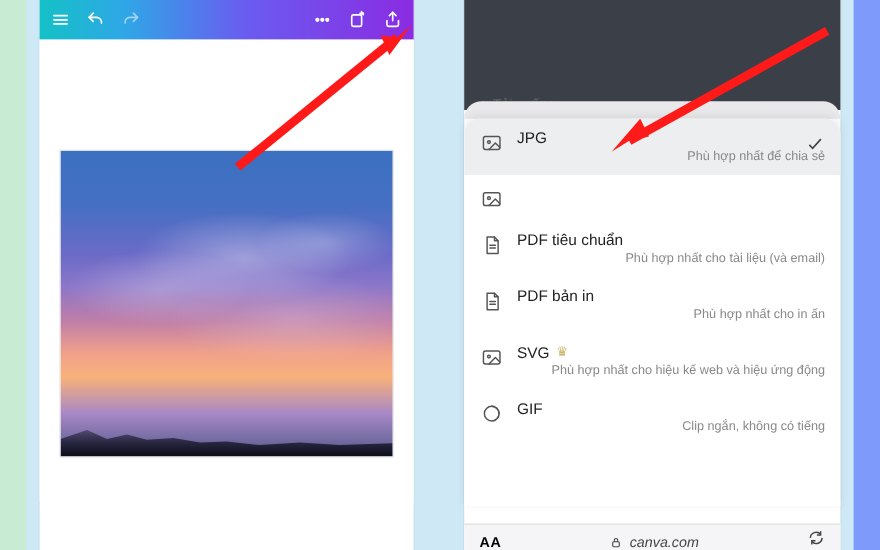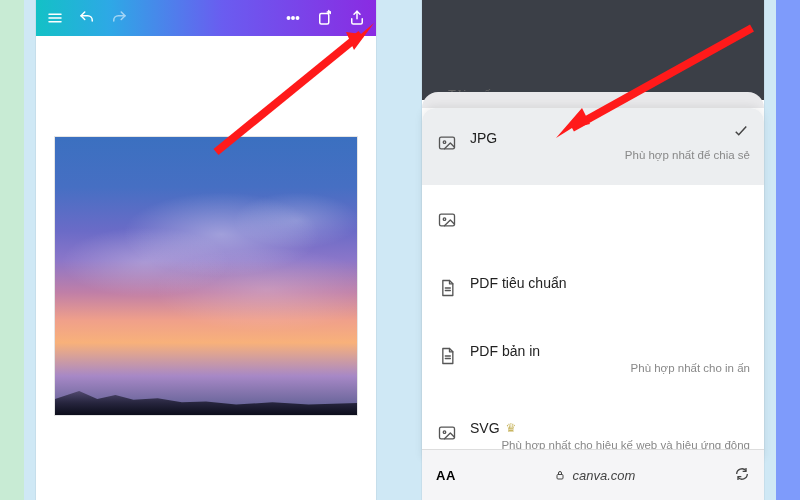--- a/index.html
+++ b/index.html
@@ -97,21 +97,21 @@
   .sheet {
     position:absolute;
     left:0; right:0; top:108px; bottom:40px;
     background:#fff;
     border-radius: 14px 14px 0 0;
     overflow-y:hidden;
     box-shadow: 0 -2px 8px rgba(0,0,0,.08);
   }
   .opt {
     display:flex; align-items:flex-start; gap:12px;
-    padding: 22px 14px;
+    padding: 9px 14px;
     border-bottom: none;
     position:relative;
   }
   .opt.selected { background:#eceef0; }
   .opt .oi { width:22px; min-width:22px; height:22px; margin-top:2px; display:flex; align-items:center; justify-content:center; }
   .opt .oi svg { width:20px; height:20px; stroke:#555; stroke-width:1.6; fill:none; stroke-linecap:round; stroke-linejoin:round; }
   .opt .txt { flex:1; }
   .opt .title { font-size:14px; font-weight:500; color:#222; display:flex; align-items:center; gap:6px;}
   .opt .sub { font-size:11.5px; color:#888; margin-top:2px; line-height:1.3;text-align:right;}
   .check { position:absolute; right:14px; top:14px; }
@@ -122,24 +122,24 @@
     color:#fff;
     font-size:10px;
     font-weight:600;
     padding:1px 8px;
     border-radius:10px;
   }
   .crown { color:#c8b560; font-size:12px; }
 
   
   .safari {
-    position:absolute; left:0; right:0; bottom:0; height:51px;
+    position:absolute; left:0; right:0; bottom:0; height:24px;
     background:#f5f5f7;
     border-top:1px solid #ddd;
-    display:flex; align-items:center; justify-content:space-between;
+    display:flex; align-items:flex-end; justify-content:space-between;
     padding:0 14px;
     font-size:13px;
   }
   .safari .url { display:flex; align-items:center; gap:6px; color:#444;font-style:italic;}
   .aa { font-weight:600; letter-spacing:0.5px;}
   .refresh svg { width:16px; height:16px; stroke:#444; stroke-width:2; fill:none;}
 
   
   .arrow {
     position:absolute;
@@ -260,20 +260,21 @@
         <svg viewBox="0 0 24 24">
             <path d="M7 3h8l4 4v14H7z"></path>
             <path d="M15 3v4h4"></path>
             <path d="M10 12h6M10 15h6"></path>
           </svg>
       </span>
       <div class="txt">
         <div class="title">
             <span>PDF tiêu chuẩn</span>
           </div>
+        <div class="sub">Phù hợp nhất cho tài liệu (và email)</div>
       </div>
     </div>
 
     <div class="opt">
       <span class="oi">
         <svg viewBox="0 0 24 24">
             <path d="M7 3h8l4 4v14H7z"></path>
             <path d="M15 3v4h4"></path>
             <path d="M10 12h6M10 15h6"></path>
           </svg>

